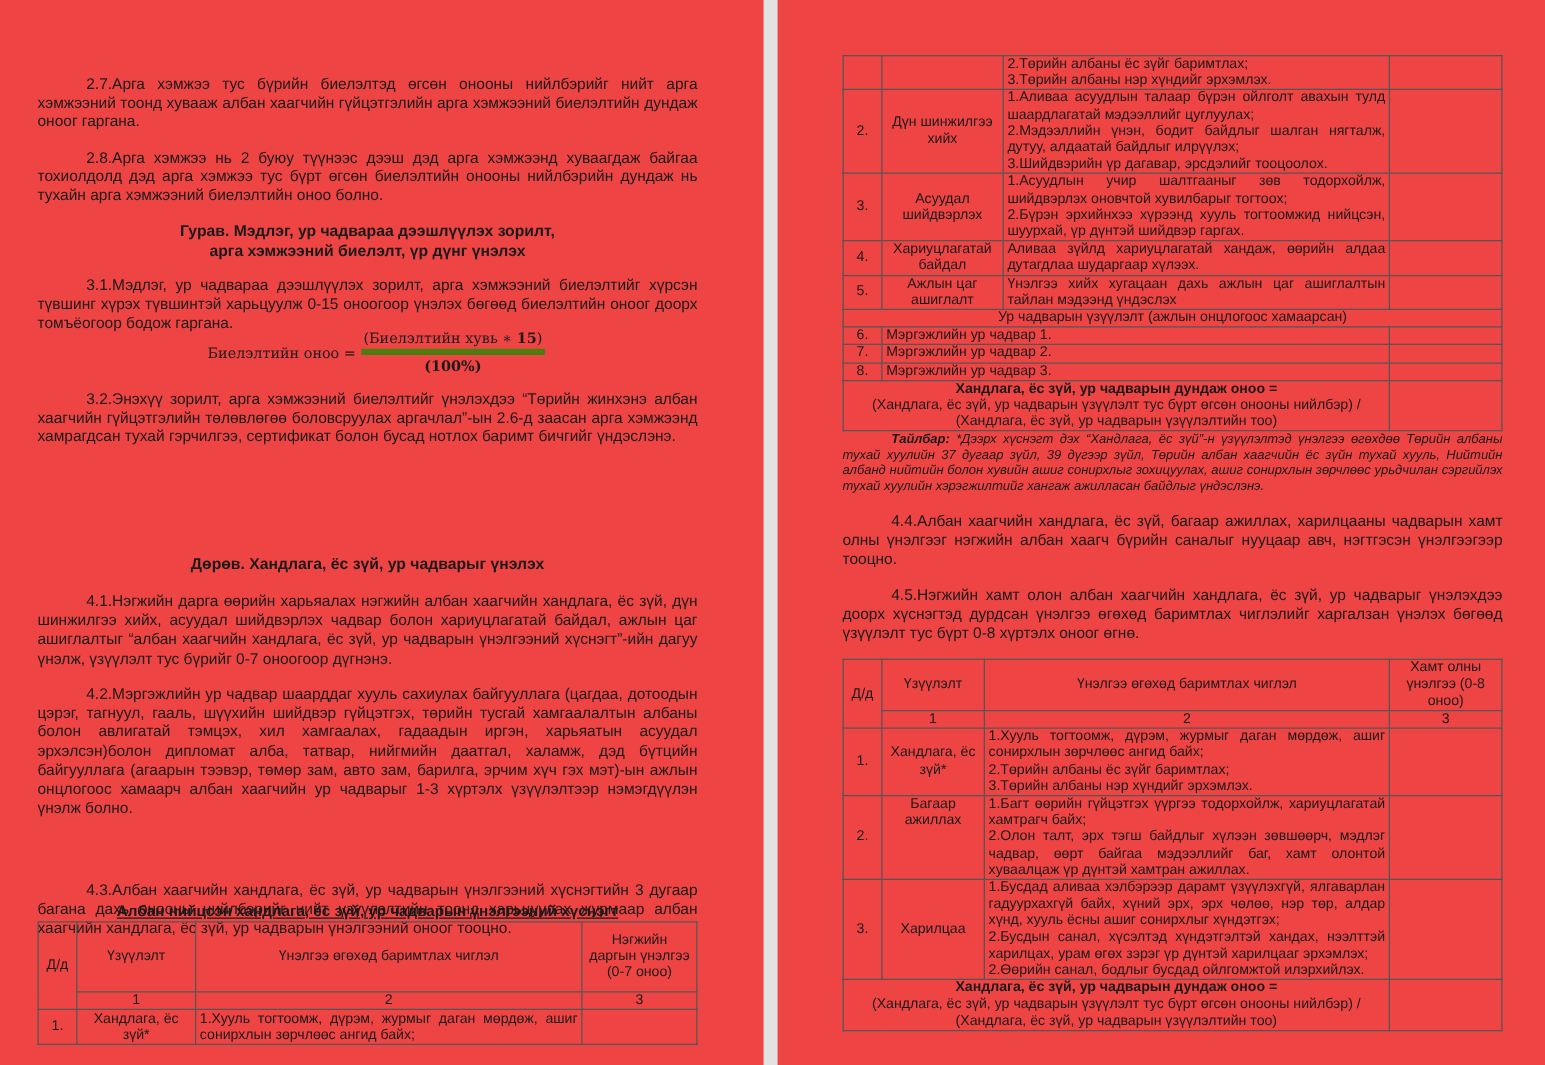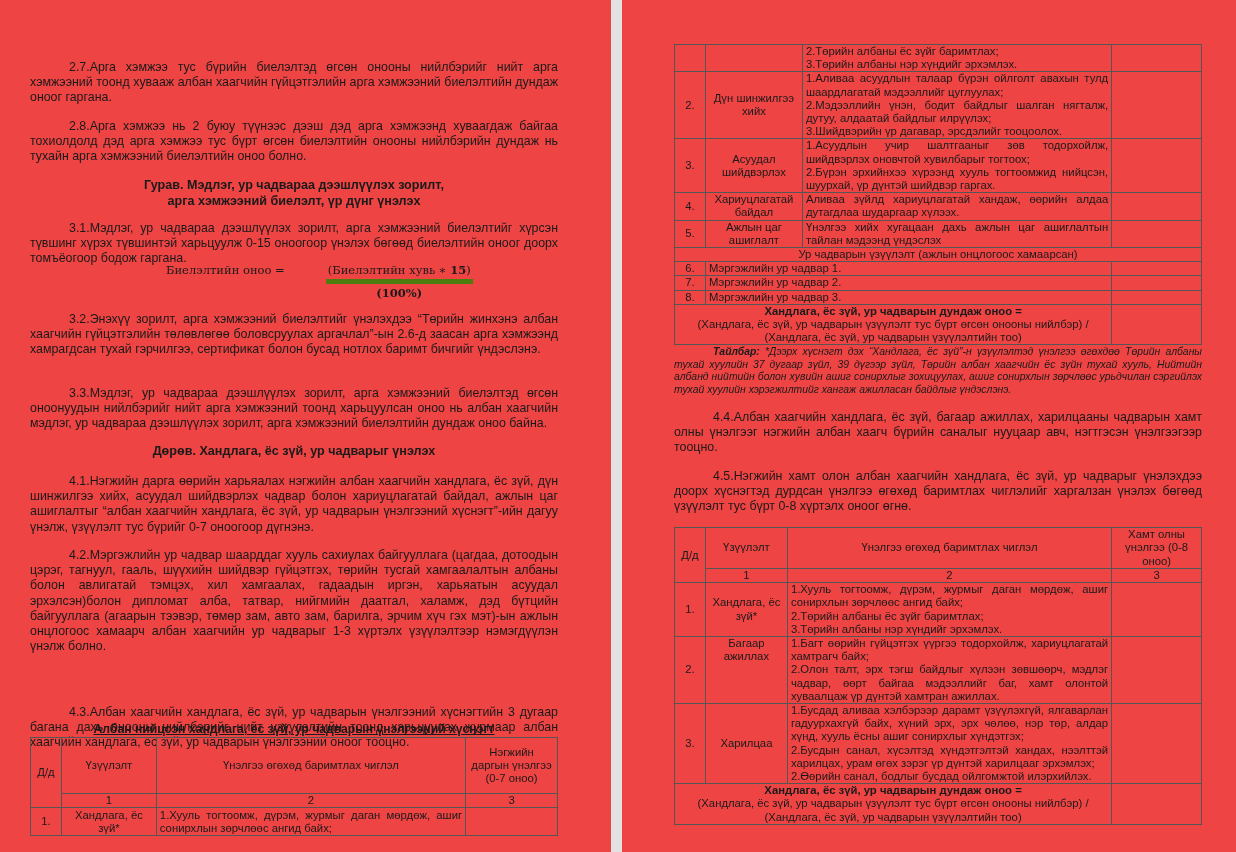--- a/index.html
+++ b/index.html
@@ -22,21 +22,21 @@
     text-indent: 39px;
     margin: 0;
   }
   .heading {
     position: absolute; text-align: center; font-weight: bold;
     font-size: 12.6px; line-height: 15.5px; margin: 0;
   }
   .formula {
     position: absolute; left: 166px; top: 263px;
     font-family: "DejaVu Serif", serif; font-size: 11.5px;
-    display: flex; align-items: flex-start; gap: 37px;
+    display: flex; align-items: center;
   }
   .formula .lhs { margin-right: 4px; }
   .frac { display: inline-flex; flex-direction: column; align-items: center; }
   .frac .num { border-bottom: 5px solid #4d7c0f; padding: 0 2px 2px 2px; }
   .frac .den { padding-top: 2px; }
   .frac b { font-weight: bold; }
 
   table.doc {
     position: absolute; border-collapse: collapse;
     font-size: 11.3px; line-height: 13.2px;
@@ -79,21 +79,20 @@
 
   <div class="formula">
     <span class="lhs">Биелэлтийн оноо =</span>
     <span class="frac">
       <span class="num"><span>(Биелэлтийн хувь ∗ </span><b>15</b><span>)</span></span>
       <span class="den"><b>(100%)</b></span>
     </span>
   </div>
 
   <p class="para" style="left:30px; top:312px; width:528px;">3.2.Энэхүү зорилт, арга хэмжээний биелэлтийг үнэлэхдээ “Төрийн жинхэнэ албан хаагчийн гүйцэтгэлийн төлөвлөгөө боловсруулах аргачлал”-ын 2.6-д заасан арга хэмжээнд хамрагдсан тухай гэрчилгээ, сертификат болон бусад нотлох баримт бичгийг үндэслэнэ.</p>
-  <p class="para" style="left:30px; top:386px; width:528px;">3.3.Мэдлэг, ур чадвараа дээшлүүлэх зорилт, арга хэмжээний биелэлтэд өгсөн оноонуудын нийлбэрийг нийт арга хэмжээний тоонд харьцуулсан оноо нь албан хаагчийн мэдлэг, ур чадвараа дээшлүүлэх зорилт, арга хэмжээний биелэлтийн дундаж оноо байна.</p>
 
   <p class="heading" style="left:30px; top:444px; width:528px;">Дөрөв. Хандлага, ёс зүй, ур чадварыг үнэлэх</p>
 
   <p class="para" style="left:30px; top:474px; width:528px;">4.1.Нэгжийн дарга өөрийн харьяалах нэгжийн албан хаагчийн хандлага, ёс зүй, дүн шинжилгээ хийх, асуудал шийдвэрлэх чадвар болон хариуцлагатай байдал, ажлын цаг ашиглалтыг “албан хаагчийн хандлага, ёс зүй, ур чадварын үнэлгээний хүснэгт”-ийн дагуу үнэлж, үзүүлэлт тус бүрийг 0-7 оноогоор дүгнэнэ.</p>
   <p class="para" style="left:30px; top:548px; width:528px;">4.2.Мэргэжлийн ур чадвар шаарддаг хууль сахиулах байгууллага (цагдаа, дотоодын цэрэг, тагнуул, гааль, шүүхийн шийдвэр гүйцэтгэх, төрийн тусгай хамгаалалтын албаны болон авлигатай тэмцэх, хил хамгаалах, гадаадын иргэн, харьяатын асуудал эрхэлсэн)болон дипломат алба, татвар, нийгмийн даатгал, халамж, дэд бүтцийн байгууллага (агаарын тээвэр, төмөр зам, авто зам, барилга, эрчим хүч гэх мэт)-ын ажлын онцлогоос хамаарч албан хаагчийн ур чадварыг 1-3 хүртэлх үзүүлэлтээр нэмэгдүүлэн үнэлж болно.</p>
   <p class="para" style="left:30px; top:705px; width:528px;">4.3.Албан хаагчийн хандлага, ёс зүй, ур чадварын үнэлгээний хүснэгтийн 3 дугаар багана дахь онооны нийлбэрийг нийт үзүүлэлтийн тоонд харьцуулах журмаар албан хаагчийн хандлага, ёс зүй, ур чадварын үнэлгээний оноог тооцно.</p>
 
   <div class="table-title">Албан нийцсэн хандлага, ёс зүй, ур чадварын үнэлгээний хүснэгт</div>
 
   <table class="doc" style="left:30px; top:737px; width:528px;">

